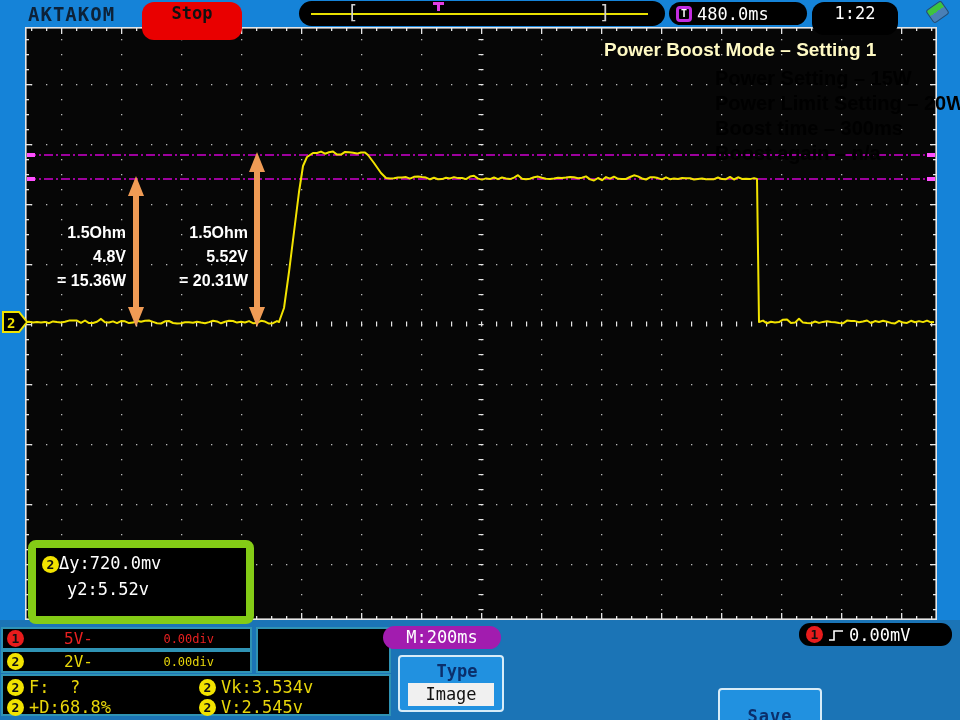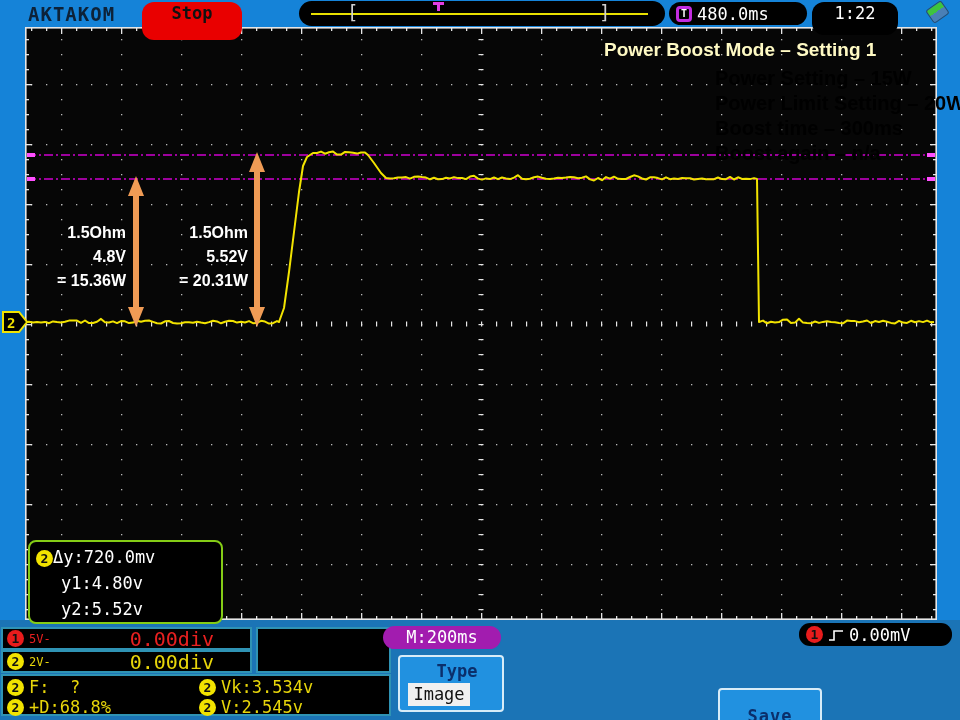--- a/index.html
+++ b/index.html
@@ -27,44 +27,44 @@
   .pill-txt{color:#fff;font-size:17px;}
   .clock-pill{left:812px;top:2px;width:86px;height:33px;background:#000;border-radius:12px;
               color:#fff;font-size:17px;text-align:center;line-height:23px;}
   .usb-icon{left:928px;top:4px;width:17px;height:14px;border-radius:3px;border:1px solid #2a4a6a;
             background:linear-gradient(#3ec43e 45%,#4a7fb5 45%);transform:rotate(-35deg);}
   
   .title{left:604px;top:39px;color:#fef9c3;font-size:19px;font-weight:bold;white-space:nowrap;}
   .settings{left:715px;top:66px;color:#000000;font-size:20px;font-weight:bold;line-height:25px;white-space:nowrap;}
   .mblock{width:98px;text-align:right;color:#fff;font-size:16px;font-weight:bold;line-height:24px;top:221px;}
   .mblock1{left:28px;} .mblock2{left:150px;}
-  .cursor-box{left:28px;top:540px;width:195px;height:84px;background:#000;border:2px solid #84cc16;
+  .cursor-box{left:28px;top:540px;width:226px;height:84px;background:#000;border:8px solid #84cc16;
               border-radius:8px;box-sizing:border-box;color:#fff;font-size:17px;line-height:26px;
               padding:2px 6px;}
   .cb-row2{padding-left:25px;}
   .chip{display:inline-block;width:17px;height:17px;border-radius:50%;text-align:center;
         line-height:17px;font-size:13px;font-weight:bold;color:#111;flex:0 0 auto;}
   .chip-red{background:#e81c1c;} .chip-yel{background:#f2e300;}
   
   .scope-box{background:#000;border:2px solid #2f93b4;box-sizing:border-box;}
   .ch-box{left:1px;width:251px;height:23px;display:flex;align-items:center;gap:5px;padding:0 4px;}
   .ch1{top:627px;color:#e82020;} .ch2{top:650px;color:#e8d60a;}
-  .ch-scale{font-size:12px;} .ch-pos{margin-left:auto;margin-right:32px;font-size:20px;}
+  .ch-scale{font-size:16px;margin-left:35px;} .ch-pos{margin-left:auto;margin-right:32px;font-size:12px;}
   .acq-box{left:256px;top:627px;width:135px;height:46px;color:#fff;font-size:16px;
            line-height:21px;padding:1px 7px;white-space:pre;}
   .meas-box{left:1px;top:674px;width:390px;height:42px;display:grid;grid-template-columns:192px 1fr;
             padding:1px 4px;color:#e8d60a;font-size:17px;}
   .meas-cell{display:flex;align-items:center;gap:5px;white-space:pre;}
   .m-pill{left:383px;top:626px;width:118px;height:23px;background:#a21caf;border-radius:12px;
           color:#fff;font-size:17px;text-align:center;line-height:23px;}
   .btn{background:#2191e0;border:2px solid #d8ecf8;border-radius:4px;box-sizing:border-box;
        color:#0b2f6b;font-weight:bold;font-size:17px;}
   .type-btn{left:398px;top:655px;width:106px;height:57px;text-align:center;}
   .type-label{margin-top:4px;padding-left:12px;}
-  .image-sel{position:absolute;left:8px;bottom:4px;width:62px;height:23px;background:#f0f0f0;
+  .image-sel{position:absolute;left:8px;bottom:4px;width:86px;height:23px;background:#f0f0f0;
              color:#111;font-weight:normal;font-size:17px;line-height:23px;text-align:center;}
   .save-btn{left:718px;top:688px;width:104px;height:57px;text-align:center;line-height:53px;letter-spacing:1px;}
   .trig-pill{left:799px;top:623px;width:153px;height:23px;background:#000;border-radius:11px;
              display:flex;align-items:center;gap:5px;padding:0 7px;box-sizing:border-box;}
 </style>
 </head>
 <body>
 
 <div id="bottom-strip" class="abs"></div>
 
@@ -1504,21 +1504,20 @@
   <div>= 15.36W</div>
 </div>
 <div class="abs z3 mblock mblock2 sans">
   <div>1.5Ohm</div>
   <div>5.52V</div>
   <div>= 20.31W</div>
 </div>
 
 <div class="abs z3 cursor-box mono">
   <div><span class="chip chip-yel">2</span><span>Δy:720.0mv</span></div>
-  <div class="cb-row2">y1:4.80v</div>
   <div class="cb-row2">y2:5.52v</div>
 </div>
 
 <div class="abs z3 scope-box ch-box ch1 mono">
   <span class="chip chip-red">1</span>
   <span class="ch-scale">5V-</span>
   <span class="ch-pos">0.00div</span>
 </div>
 <div class="abs z3 scope-box ch-box ch2 mono">
   <span class="chip chip-yel">2</span>

